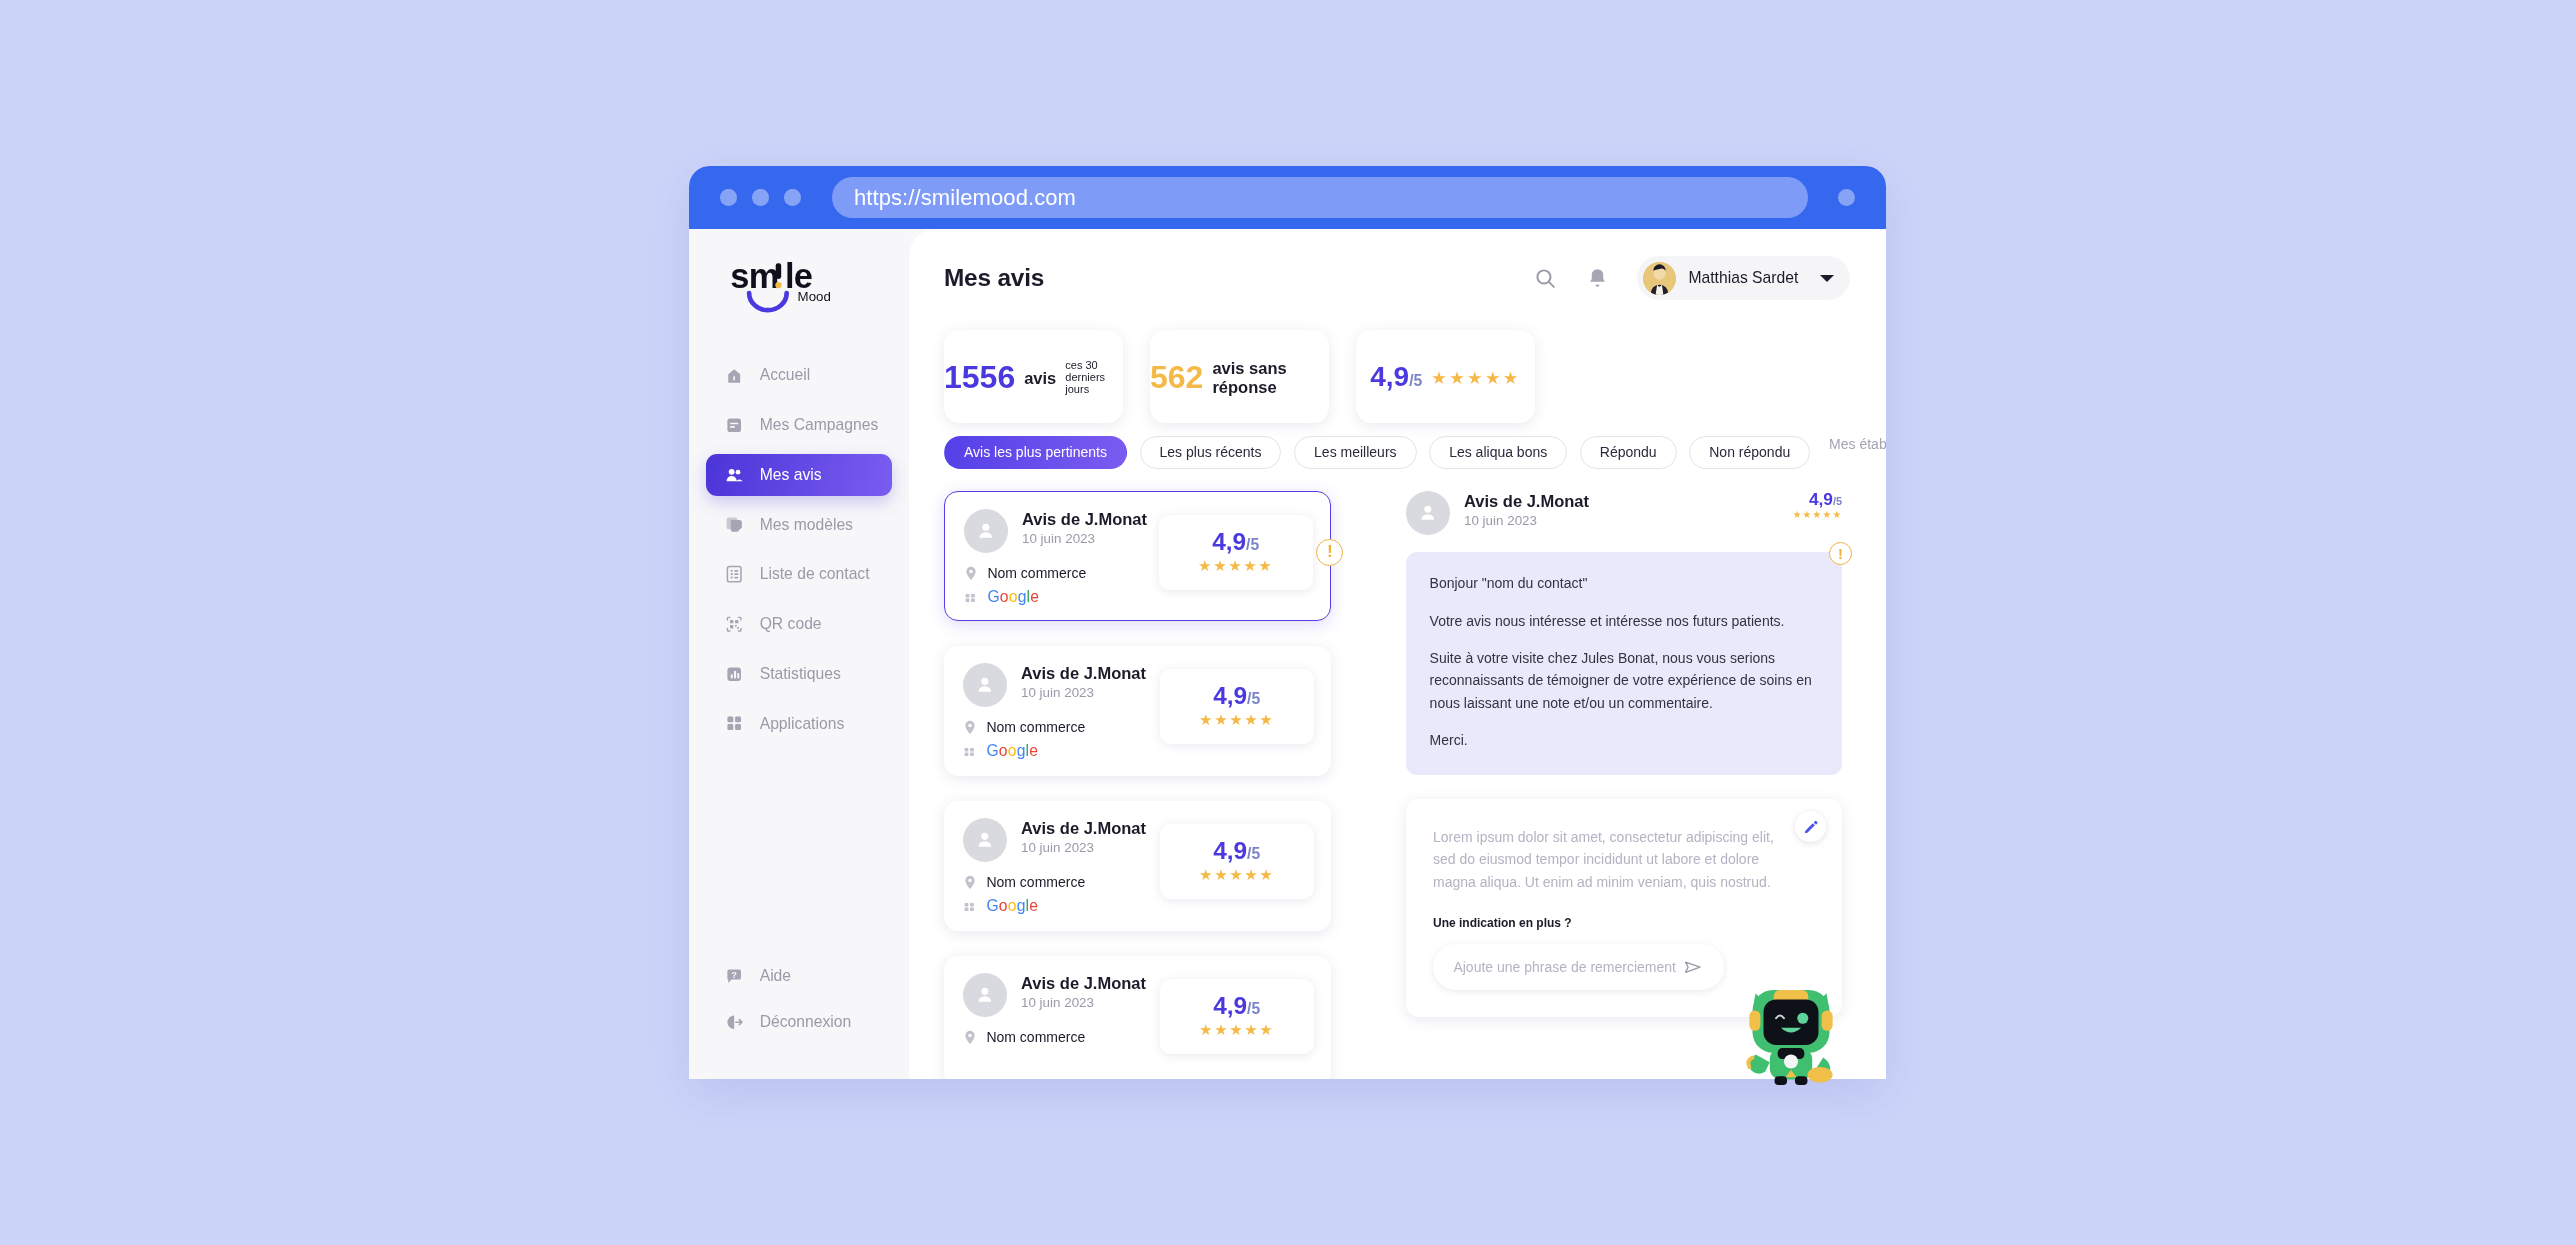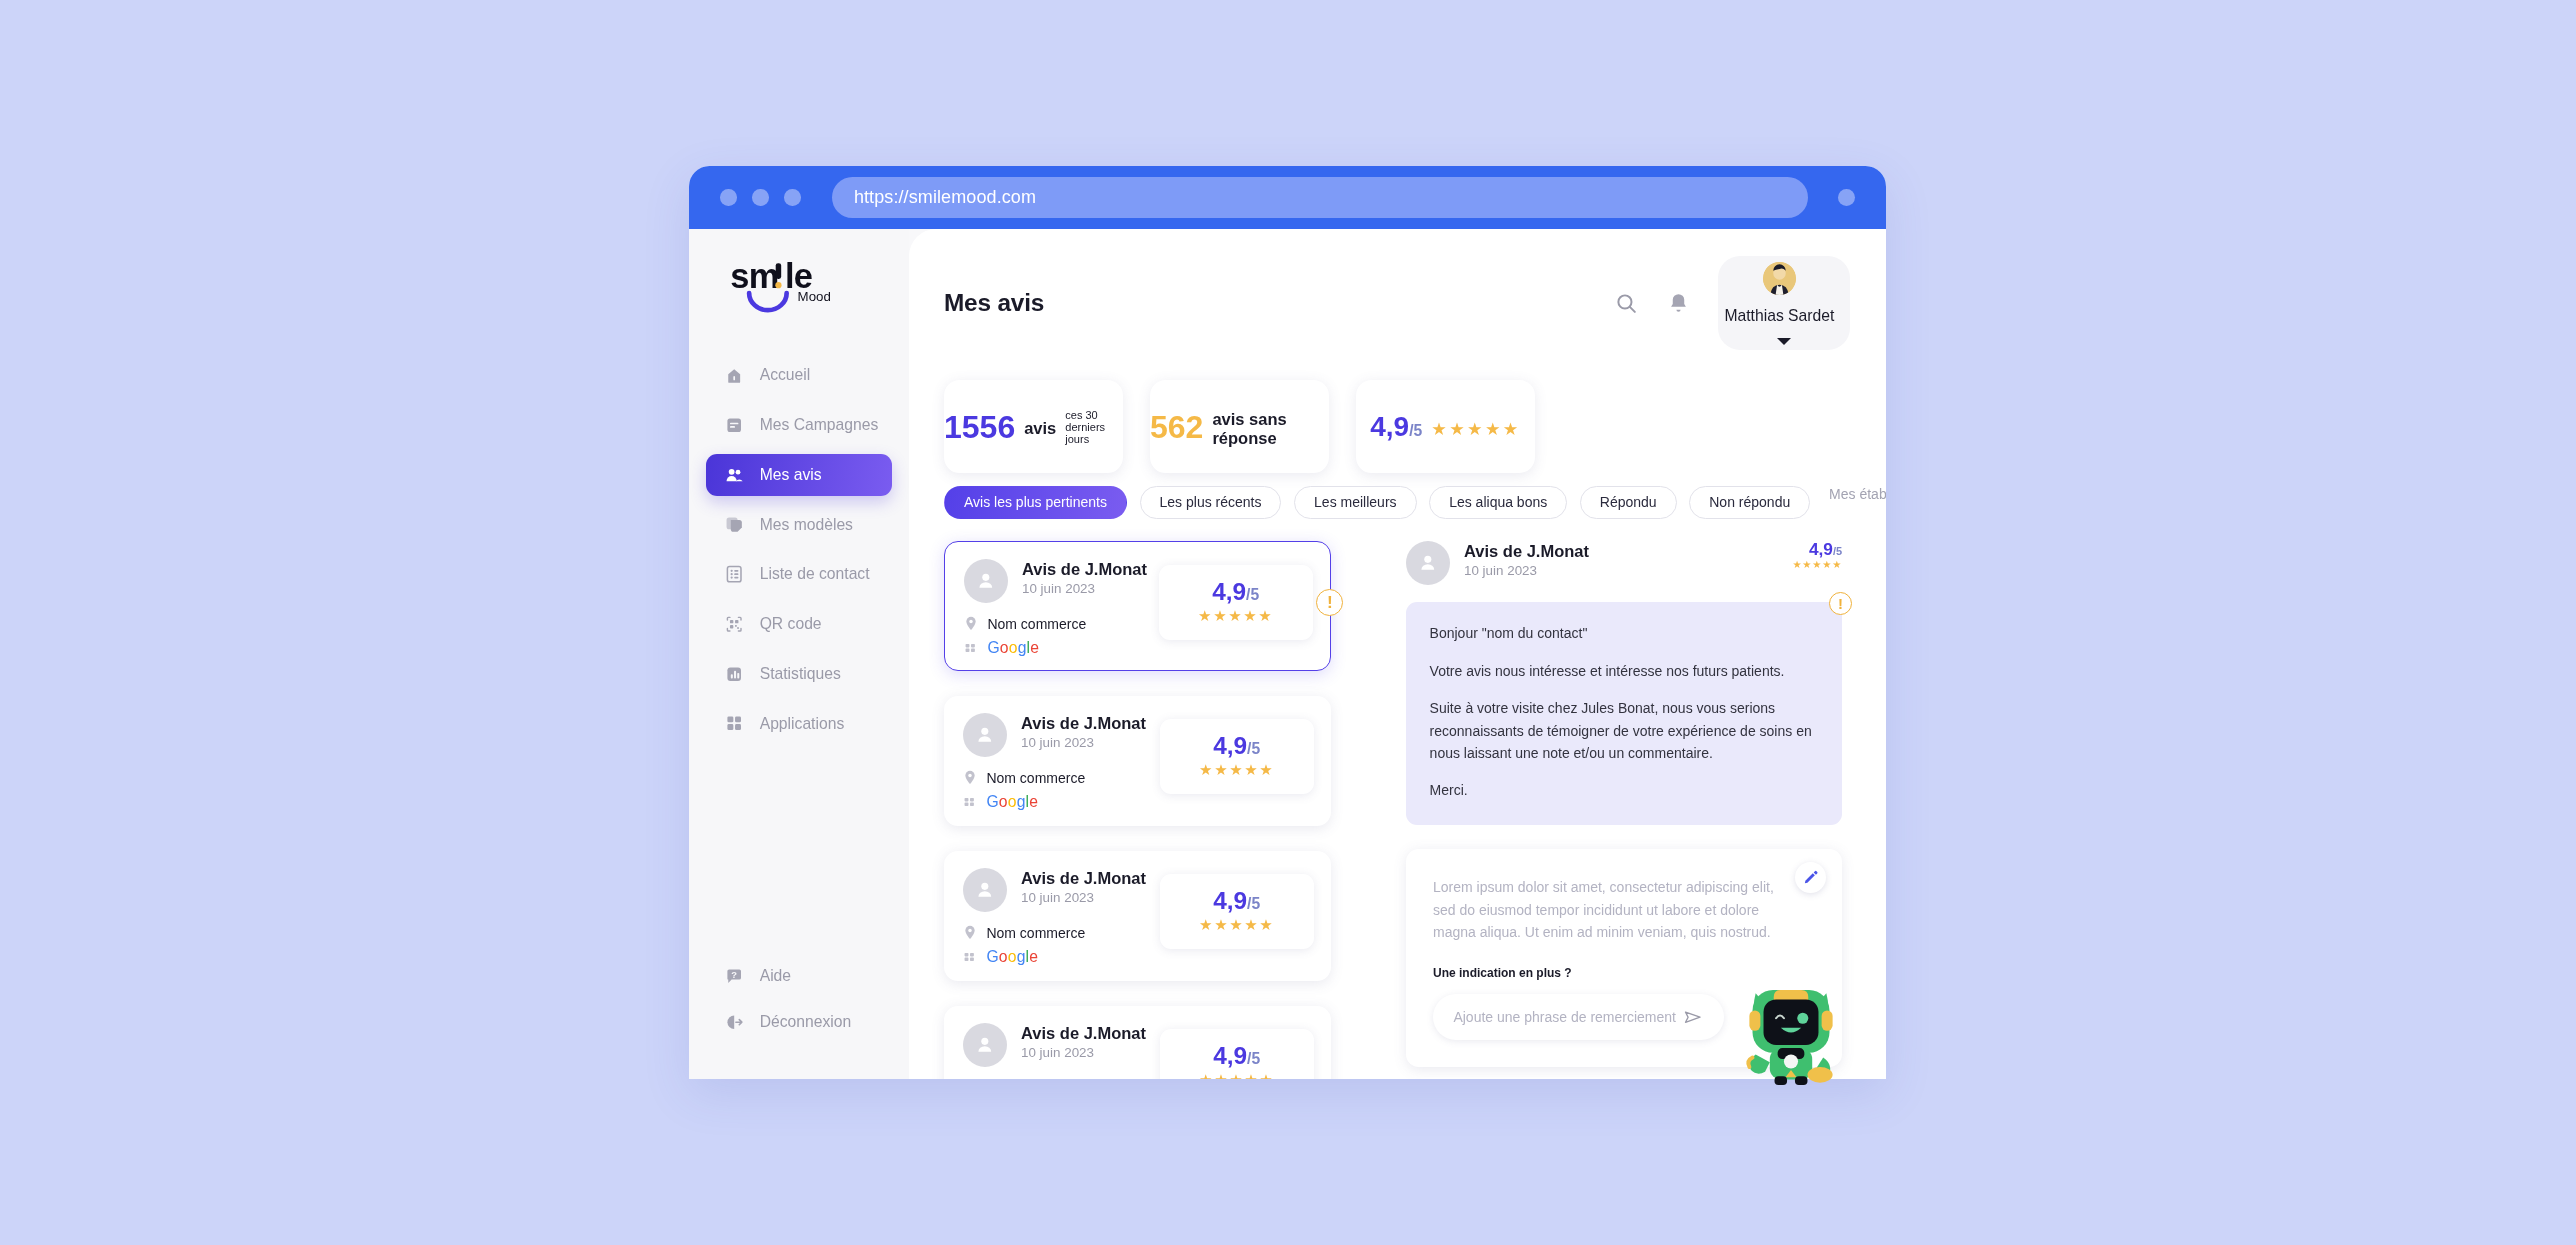--- a/index.html
+++ b/index.html
@@ -32,21 +32,21 @@
   .win-dot { width: 16.5px; height: 16.5px; border-radius: 50%; background: #87a3f6; }
   .url-pill {
     flex: 1;
     height: 41px;
     background: #7e9bf7;
     border-radius: 20.4px;
     display: flex;
     align-items: center;
     padding: 0 22px;
     color: #ffffff;
-    font-size: 18px;
+    font-size: 22px;
     letter-spacing: 0.1px;
   }
   .right-dot {
     width: 17.3px; height: 17.3px; border-radius: 50%;
     background: #87a3f6; margin-left: 30px;
   }
 
   .app-body {
     position: relative;
     height: 851px;
@@ -103,21 +103,20 @@
   .topbar { display: flex; align-items: center; }
   .page-title { font-size: 24.4px; font-weight: bold; color: #1b1b29; letter-spacing: -0.2px; }
   .topbar-right { margin-left: auto; display: flex; align-items: center; gap: 27px; }
   .icon-btn { width: 25px; height: 25px; cursor: pointer; display: block; }
   .user-chip {
     display: flex; align-items: center; gap: 12.6px;
     background: #f5f5f8;
     border-radius: 22px;
     padding: 5.5px 15.7px 5.5px 6.3px;
     cursor: pointer;
-    flex-direction: column;
   }
   .avatar-photo {
     width: 33px; height: 33px; border-radius: 50%;
     background: #e9c77a; overflow: hidden; flex: 0 0 33px;
     position: relative;
   }
   .user-name { font-size: 15.7px; color: #1b1b29; white-space: nowrap; }
   .caret { width: 0; height: 0; border-left: 7px solid transparent; border-right: 7px solid transparent; border-top: 7.9px solid #1b1b29; margin-left: 9.4px; }
 
   

